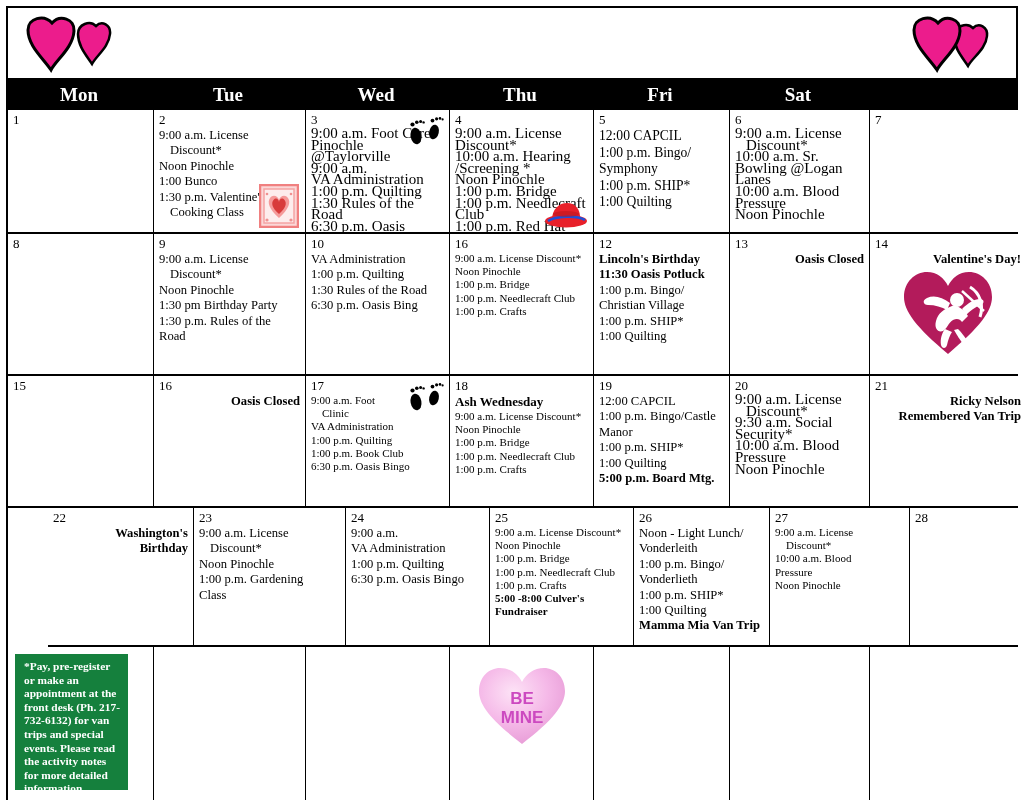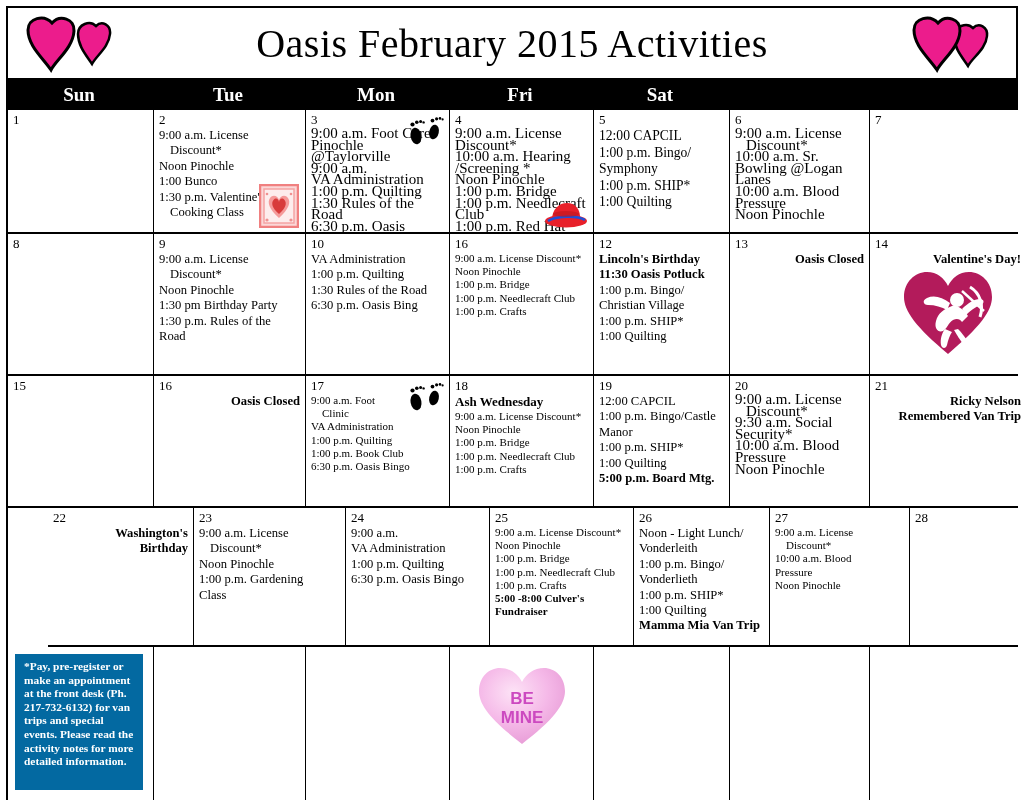--- a/index.html
+++ b/index.html
@@ -90,25 +90,25 @@
 
   
   .w1{height:122px;}
   .w2{height:140px;}
   .w3{height:130px;}
   .w4{height:137px;margin-left:40px;}
   .w5{height:153px;}
 
   
   .note{
-    background:#0369a1;color:#fff;
+    background:#15803d;color:#fff;
     margin:4px 2px;
     padding:6px 7px 7px 9px;
     box-sizing:border-box;
-    width:128px;height:136px;
+    width:113px;height:136px;
   }
   .note p{
     margin:0;
     font-size:11.4px;line-height:13.6px;
     font-weight:bold;
     font-family:"Liberation Serif","DejaVu Serif",serif;
   }
 
   
   .icon-abs{position:absolute;}
@@ -124,34 +124,34 @@
 <div class="page">
 
   <div class="banner">
     <span class="hearts left">
       <svg viewBox="0 0 96 62" width="96" height="62" aria-hidden="true">
         <path d="M62 20 C62 10,74 6,80 12 C86 6,95 11,94 20 C93 33,80 42,76 50 C70 41,62 32,62 20 Z" fill="#EC1C8C" stroke="#000" stroke-width="2.5"></path>
         <path d="M12 16 C12 4,28 0,36 9 C44 0,59 5,58 17 C57 34,40 46,35 56 C27 44,12 32,12 16 Z" fill="#EC1C8C" stroke="#000" stroke-width="3"></path>
       </svg>
     </span>
 
-    <div class="banner-title">Oasis February 2015 Activities</div>
 
     <span class="hearts right">
       <svg viewBox="0 0 96 62" width="96" height="62" aria-hidden="true">
         <path d="M42 22 C42 12,55 8,61 14 C67 8,76 13,75 22 C74 35,60 44,56 52 C50 43,42 34,42 22 Z" fill="#EC1C8C" stroke="#000" stroke-width="2.5"></path>
         <path d="M2 16 C2 4,18 0,26 9 C34 0,49 5,48 17 C47 34,30 46,25 56 C17 44,2 32,2 16 Z" fill="#EC1C8C" stroke="#000" stroke-width="3"></path>
       </svg>
     </span>
   </div>
 
   <div class="dow-row">
-    <div class="dow">Sun</div>
+    <div class="dow">Mon</div>
     <div class="dow">Tue</div>
-    <div class="dow">Mon</div>
+    <div class="dow">Wed</div>
+    <div class="dow">Thu</div>
     <div class="dow">Fri</div>
     <div class="dow">Sat</div>
   </div>
 
   <div class="cal" id="cal-body">
       <div class="week w1">
         <div class="cell s-md">
           <div class="daynum">1</div>
           <div class="events"></div>
         </div>

